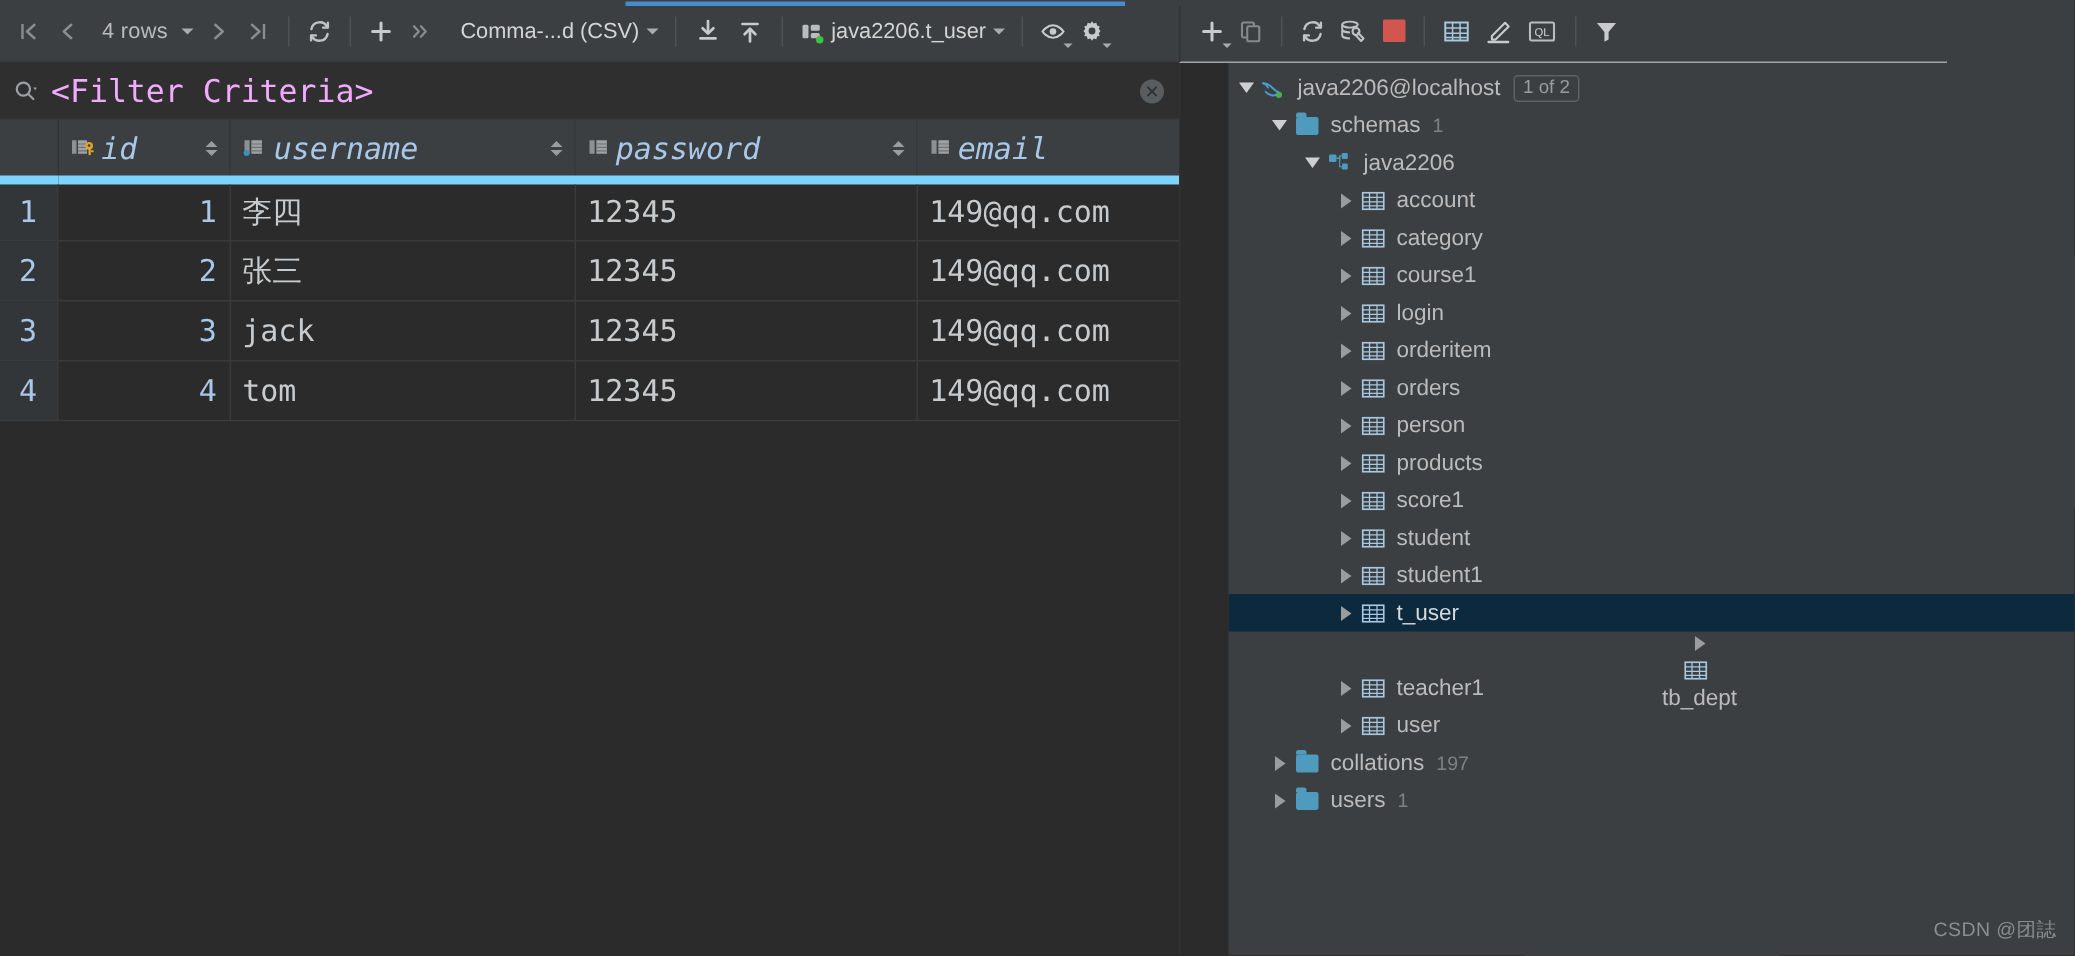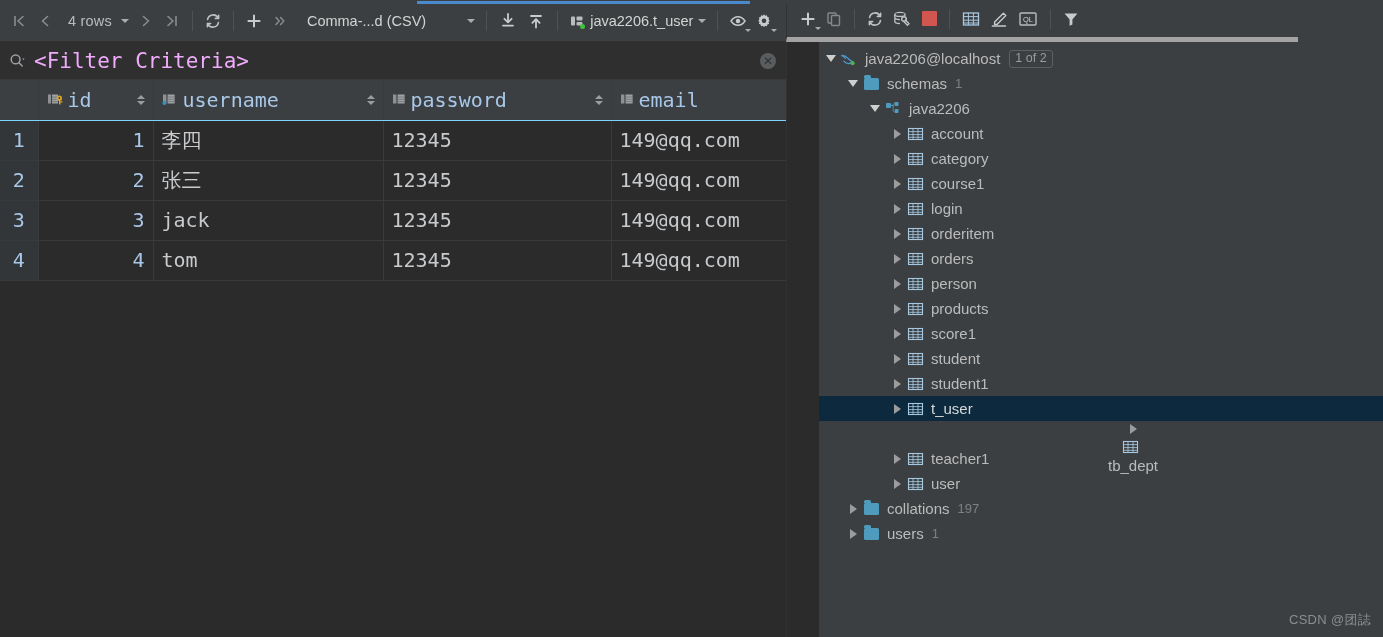--- a/index.html
+++ b/index.html
@@ -26,21 +26,21 @@
 
   .grid-toolbar {
     width: 786px; height: 42px; display: flex; align-items: center;
     padding-left: 6px; background: #3c3f41;
     border-bottom: 1px solid #323232;
   }
   .tree-toolbar {
     width: 512px; height: 42px; display: flex; align-items: center;
     padding-left: 8px; background: #3c3f41;
     border-left: 1px solid #323232;
-    border-bottom: 5px solid #a3a3a3;
+    border-bottom: 1px solid #a3a3a3;
   }
 
   .tb-btn {
     display: flex; align-items: center; justify-content: center;
     height: 30px; min-width: 26px; padding: 0 4px;
     color: #afb1b3; cursor: default; position: relative;
   }
   .tb-btn.dim { color: #6e7173; }
   .tb-sep { width: 1px; height: 20px; background: #4f5254; margin: 0 7px; }
 
@@ -91,22 +91,23 @@
   table.grid th, table.grid td {
     font-family: "DejaVu Sans Mono", monospace;
     font-size: 20px; font-weight: normal;
     height: 40px; padding: 0 8px;
     border-right: 1px solid #3a3a3a;
     border-bottom: 1px solid #3a3a3a;
     white-space: nowrap; overflow: hidden;
   }
   table.grid th {
     background: #3c3f41; color: #a9c7e8; text-align: left;
-    border-bottom: 1px solid #7dd3fc;
+    border-bottom: 6px solid #7dd3fc;
     vertical-align: middle;
+    font-style: italic;
   }
   .th-inner { display: flex; align-items: center; width: 100%; }
   .th-name { flex: 0 0 auto; padding-left: 4px; color: #a9c7e8; }
   .sort-arrows {
     margin-left: auto; display: flex; flex-direction: column;
     align-items: center; justify-content: center; gap: 2px; padding-left: 8px;
   }
   .sa-up { width:0;height:0;border-left:4px solid transparent;border-right:4px solid transparent;border-bottom:4px solid #9a9c9e; }
   .sa-dn { width:0;height:0;border-left:4px solid transparent;border-right:4px solid transparent;border-top:4px solid #9a9c9e; }
 
@@ -223,21 +224,21 @@
             <path d="M9 3.4v11.2M3.4 9h11.2" stroke="#c8cacc" stroke-width="2" stroke-linecap="round"></path>
           </svg>
       </div>
 
       <div class="tb-btn dim">
         <svg width="16" height="16" viewBox="0 0 16 16">
             <path d="M4 4.5L7.2 8 4 11.5M8.6 4.5L11.8 8l-3.2 3.5" stroke="#8a8c8e" stroke-width="1.5" fill="none" stroke-linecap="round" stroke-linejoin="round"></path>
           </svg>
       </div>
 
-      <div class="tb-btn" style="margin-left:8px;gap:36px;">
+      <div class="tb-btn" style="margin-left:8px;">
         <span class="csv-label">Comma-...d (CSV)</span>
         <span class="caret-sm"></span>
       </div>
 
       <div class="tb-sep"></div>
 
       <div class="tb-btn">
         <svg width="20" height="20" viewBox="0 0 20 20">
           <path d="M10 3v8" stroke="#c8cacc" stroke-width="1.8" stroke-linecap="round"></path>
           <path d="M6.4 7.8L10 11.4l3.6-3.6" stroke="#c8cacc" stroke-width="1.8" fill="none" stroke-linecap="round" stroke-linejoin="round"></path>

